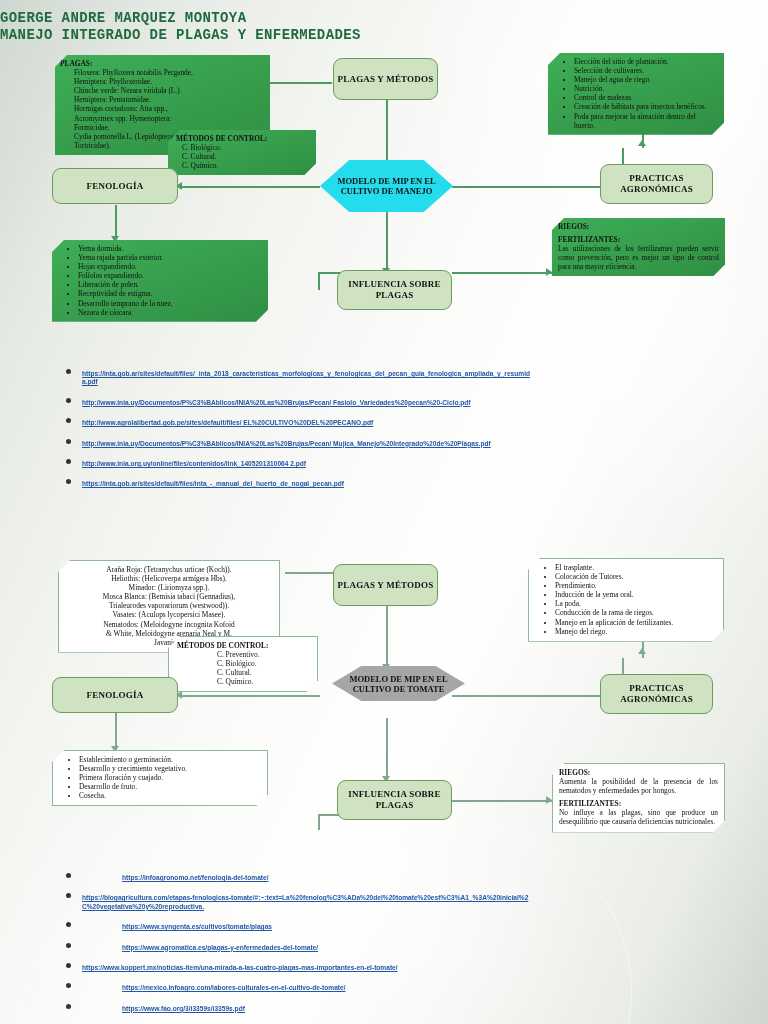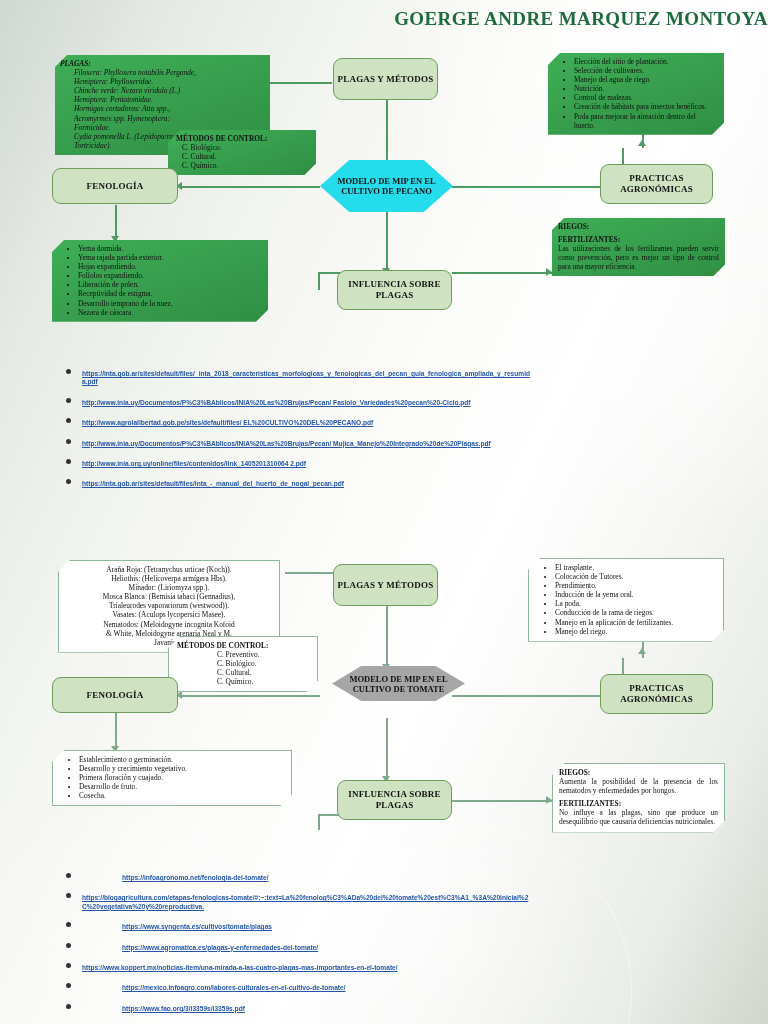--- a/index.html
+++ b/index.html
@@ -20,23 +20,23 @@
       linear-gradient(115deg,#cfd8d0 0%,#e6eae4 14%,#f3f5f1 30%,#fbfbf9 46%,#ffffff 60%,#f6f7f4 74%,#e9ece7 88%,#cfd6cd 100%);
   }
   .arc{position:absolute;border-radius:50%;border:1px solid rgba(255,255,255,.55);pointer-events:none;}
   .a1{width:260px;height:290px;left:500px;top:-40px;}
   .a2{width:210px;height:240px;left:560px;top:-10px;}
   .a3{width:300px;height:320px;left:330px;top:830px;}
   .a4{width:230px;height:250px;left:20px;top:900px;}
 
   
   .title{
-    position:absolute;left:0;right:0;top:10px;text-align:right;
-    font-family:Liberation Serif, serif;
-    font-weight:bold;color:#1f6b3f;font-size:19px;line-height:17px;
+    position:absolute;left:0;right:0;top:10px;text-align:left;
+    font-family:Liberation Mono, monospace;
+    font-weight:bold;color:#1f6b3f;font-size:14px;line-height:17px;
     letter-spacing:.4px;
   }
 
   
   .box{position:absolute;box-sizing:border-box;}
   .snip{                     
     background:#3aa34f;
     background:linear-gradient(160deg,#3fae57,#2f8f43);
     color:#111;
     clip-path:polygon(12px 0,100% 0,100% calc(100% - 12px),calc(100% - 12px) 100%,0 100%,0 12px);
@@ -102,41 +102,42 @@
 
 <div class="page">
   <div class="arc a1"></div>
   <div class="arc a2"></div>
   <div class="arc a3"></div>
   <div class="arc a4"></div>
 </div>
 
 <div class="title">
   <div>GOERGE ANDRE MARQUEZ MONTOYA</div>
+  <div>MANEJO INTEGRADO DE PLAGAS Y ENFERMEDADES</div>
 </div>
 
 <div class="ln lnh" style="left:270px;top:82px;width:62px;"></div>
 <div class="ln lnv" style="left:386px;top:100px;height:62px;"></div>
 <div class="arrow ar-dn" style="left:382px;top:160px;"></div>
 <div class="ln lnh" style="left:180px;top:186px;width:140px;"></div>
 <div class="arrow ar-lf" style="left:176px;top:182px;"></div>
 <div class="ln lnh" style="left:452px;top:186px;width:170px;"></div>
 <div class="ln lnv" style="left:622px;top:148px;height:40px;"></div>
 <div class="ln lnv" style="left:386px;top:210px;height:62px;"></div>
 <div class="arrow ar-dn" style="left:382px;top:268px;"></div>
 <div class="ln lnv" style="left:115px;top:205px;height:35px;"></div>
 <div class="arrow ar-dn" style="left:111px;top:236px;"></div>
 <div class="ln lnv" style="left:642px;top:106px;height:42px;"></div>
 <div class="arrow ar-up" style="left:638px;top:140px;"></div>
 <div class="ln lnh" style="left:318px;top:272px;width:40px;"></div>
 <div class="ln lnv" style="left:318px;top:272px;height:18px;"></div>
 <div class="ln lnh" style="left:452px;top:272px;width:100px;"></div>
 <div class="arrow ar-rt" style="left:546px;top:268px;"></div>
 
-<div class="box snip txt" style="left:55px;top:55px;width:215px;padding:4px 23px 5px 5px;font-style:italic;">
+<div class="box snip txt" style="left:55px;top:55px;width:215px;padding:4px 23px 5px 5px;">
   <div class="hdr">PLAGAS:</div>
   <div style="padding-left:14px;">
     <div>Filoxera: Phylloxera notabilis Pergande,</div>
     <div>Hemiptera: Phylloxeridae.</div>
     <div>Chinche verde: Nezara viridula (L.)</div>
     <div>Hemiptera: Pentatomidae.</div>
     <div>Hormigas cortadoras: Atta spp.,</div>
     <div>Acromyrmex spp. Hymenoptera:</div>
     <div>Formicidae.</div>
     <div>Cydia pomonella L. (Lepidoptera:</div>
@@ -151,21 +152,21 @@
     <div>C. Cultural.</div>
     <div>C. Químico.</div>
   </div>
 </div>
 
 <div class="box rrect" style="left:333px;top:58px;width:105px;height:42px;">
   <span>PLAGAS Y MÉTODOS</span>
 </div>
 
 <div class="box hex cyan" style="left:320px;top:160px;width:133px;height:52px;">
-  <span>MODELO DE MIP EN EL CULTIVO DE PECANO</span>
+  <span>MODELO DE MIP EN EL CULTIVO DE MANEJO</span>
 </div>
 
 <div class="box rrect" style="left:52px;top:168px;width:126px;height:36px;">
   <span>FENOLOGÍA</span>
 </div>
 
 <div class="box rrect" style="left:337px;top:270px;width:115px;height:40px;">
   <span>INFLUENCIA SOBRE PLAGAS</span>
 </div>
 
@@ -294,21 +295,21 @@
     <li>Colocación de Tutores.</li>
     <li>Prendimiento.</li>
     <li>Inducción de la yema oral.</li>
     <li>La poda.</li>
     <li>Conducción de la rama de riegos.</li>
     <li class="just">Manejo en la aplicación de fertilizantes.</li>
     <li>Manejo del riego.</li>
   </ul>
 </div>
 
-<div class="box snip-light txt" style="left:52px;top:750px;width:240px;padding:4px 6px 5px 0;">
+<div class="box snip-light txt" style="left:52px;top:750px;width:216px;padding:4px 6px 5px 0;">
   <ul class="bl">
     <li>Establecimiento o germinación.</li>
     <li>Desarrollo y crecimiento vegetativo.</li>
     <li>Primera floración y cuajado.</li>
     <li>Desarrollo de fruto.</li>
     <li>Cosecha.</li>
   </ul>
 </div>
 
 <div class="box snip-light txt just" style="left:552px;top:763px;width:173px;padding:4px 6px 5px 6px;">

